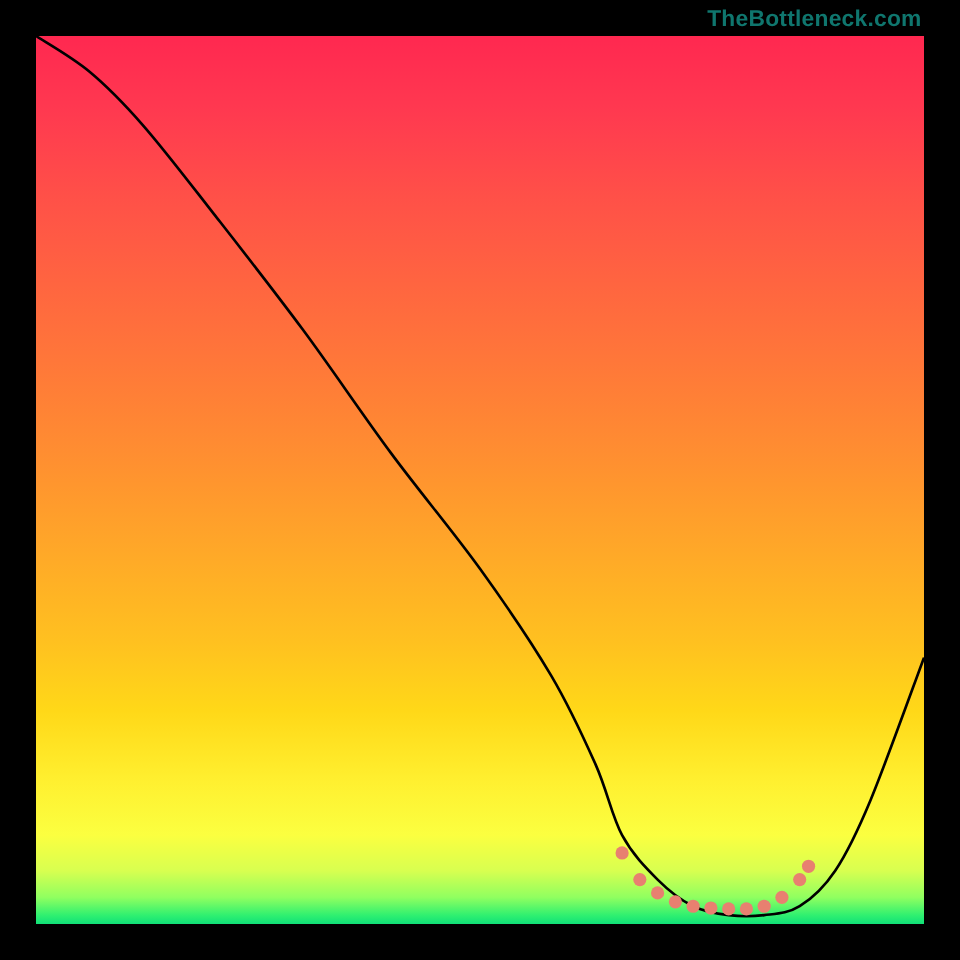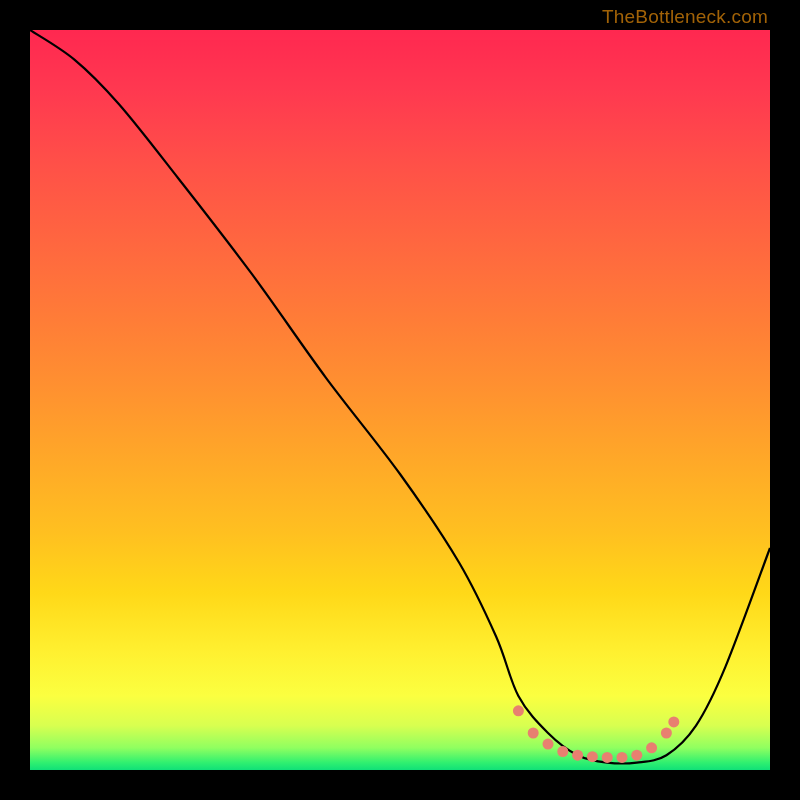--- a/index.html
+++ b/index.html
@@ -50,23 +50,23 @@
     left: 0;
     top: 0;
     width: 100%;
     height: 100%;
     pointer-events: none;
   }
   .watermark {
     position: absolute;
     top: 6px;
     right: 32px;
-    color: #a16207;
+    color: #0f766e;
     font-size: 19px;
-    font-weight: 400;
+    font-weight: 700;
     letter-spacing: 0.2px;
   }
 </style>
 </head>
 <body>
 
 <div class="container">
   <div class="watermark">TheBottleneck.com</div>
   <div class="chart-area">
     <div class="gradient-bg"></div>

